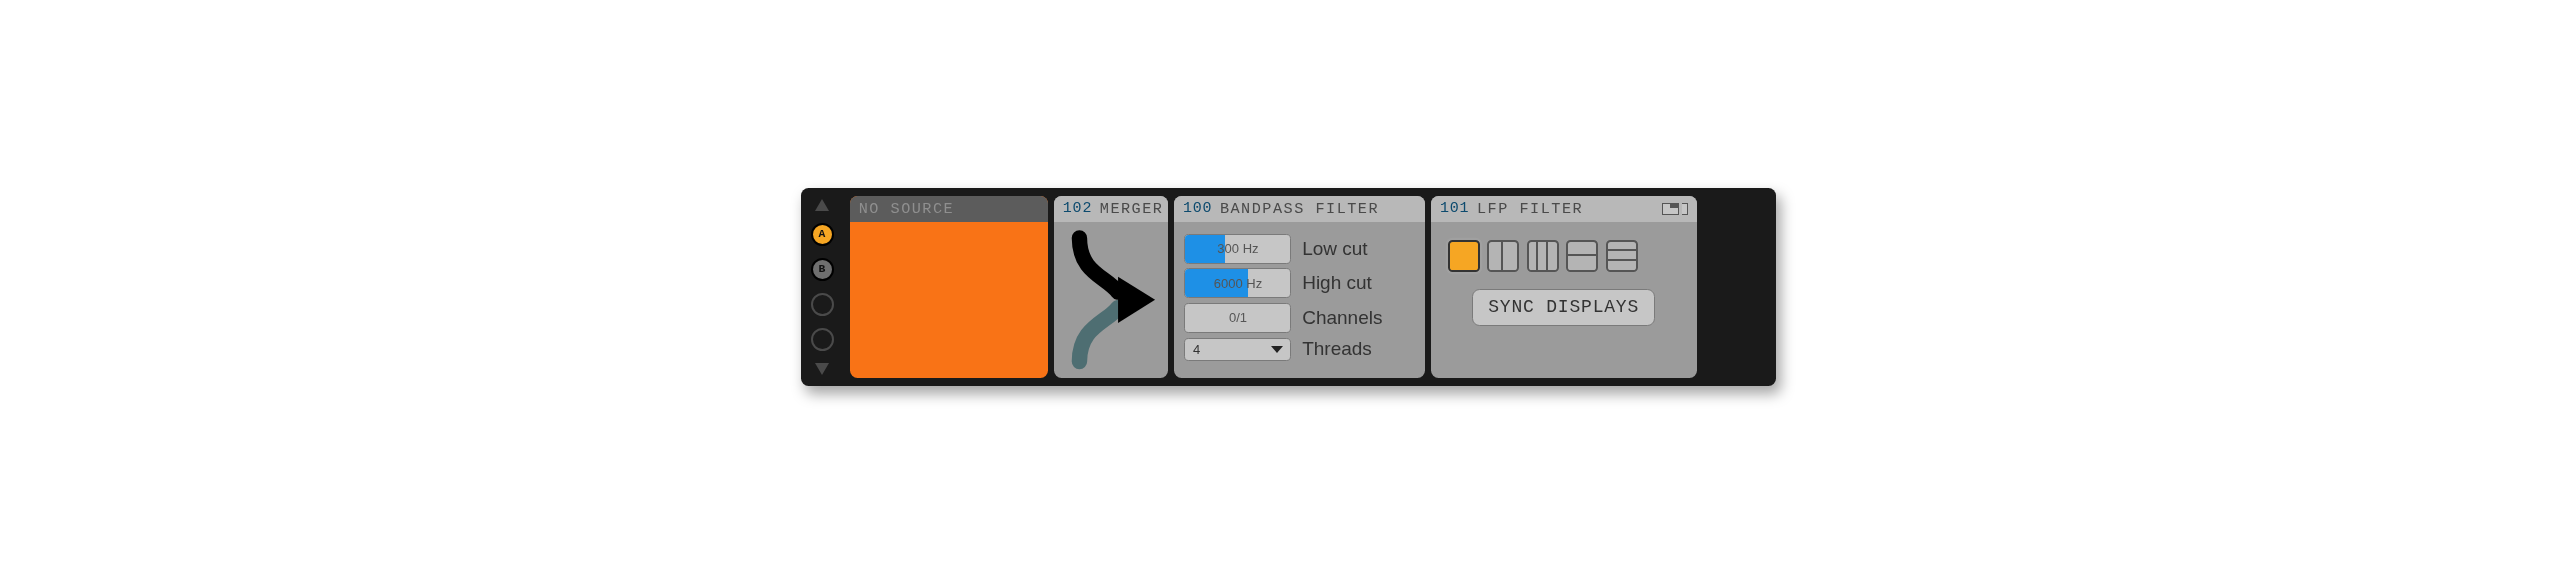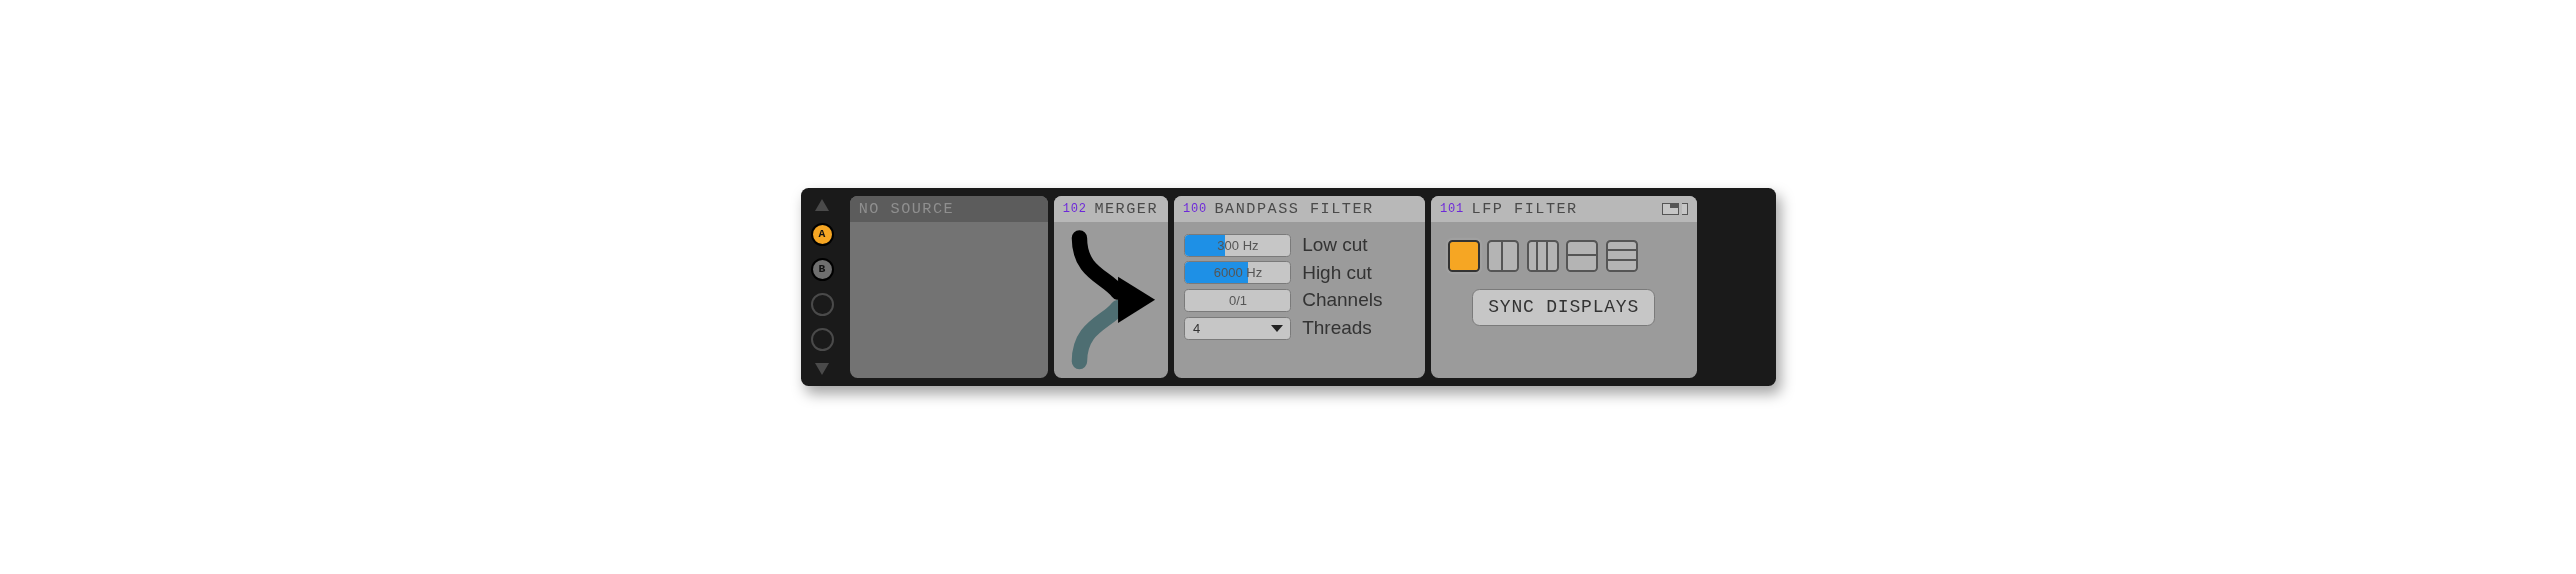--- a/index.html
+++ b/index.html
@@ -51,53 +51,53 @@
   .navcircle.empty { background: transparent; border: 2.3px solid #4a4a4a; }
   
   .panel {
     background: #9b9b9b;
     border-radius: 7.6px;
     margin-left: 6.1px;
     display: flex;
     flex-direction: column;
     overflow: hidden;
   }
-  .panel-dark { background: #737373; }
+  .panel-dark { background: #f97316; }
   .titlebar {
     height: 26px;
     background: #b8b8b8;
     display: flex;
     align-items: center;
     padding: 0 9.1px;
     gap: 7.6px;
     font-size: 15.2px;
     letter-spacing: 1.5px;
     color: #4a4a4a;
   }
   .panel-dark .titlebar {
     background: #5c5c5c;
     color: #8f8f8f;
   }
-  .titlebar .id { font-size: 12px; color: #6d28d9; letter-spacing: 0.8px; }
+  .titlebar .id { font-size: 15px; color: #0c4a6e; letter-spacing: 0.8px; }
   .titlebar .right { margin-left: auto; display:flex; gap:3px; align-items:center;}
   .panel-body { flex:1; padding: 7.6px 10.7px; position: relative; }
   
   .no-source { width: 198px; }
   
   .merger { width: 114px; }
   .merger .panel-body svg { width: 100%; height: 100%; }
   
   .bandpass { width: 251px; }
   .param-row {
     display: flex; align-items: center; gap: 10.7px;
     margin: 4.6px 0;
   }
   .param-label { font-family: Arial, sans-serif; font-size: 19px; color: #333; }
   .numbox {
-    width: 107px; height: 23px;
+    width: 107px; height: 30px;
     background: #c6c6c6;
     border: 1.5px solid #7a7a7a;
     border-radius: 4.6px;
     position: relative;
     display: flex; align-items: center; justify-content: center;
     font-family: Arial, sans-serif;
     font-size: 13px; color: #555;
     overflow: hidden;
   }
   .numbox .fill {

